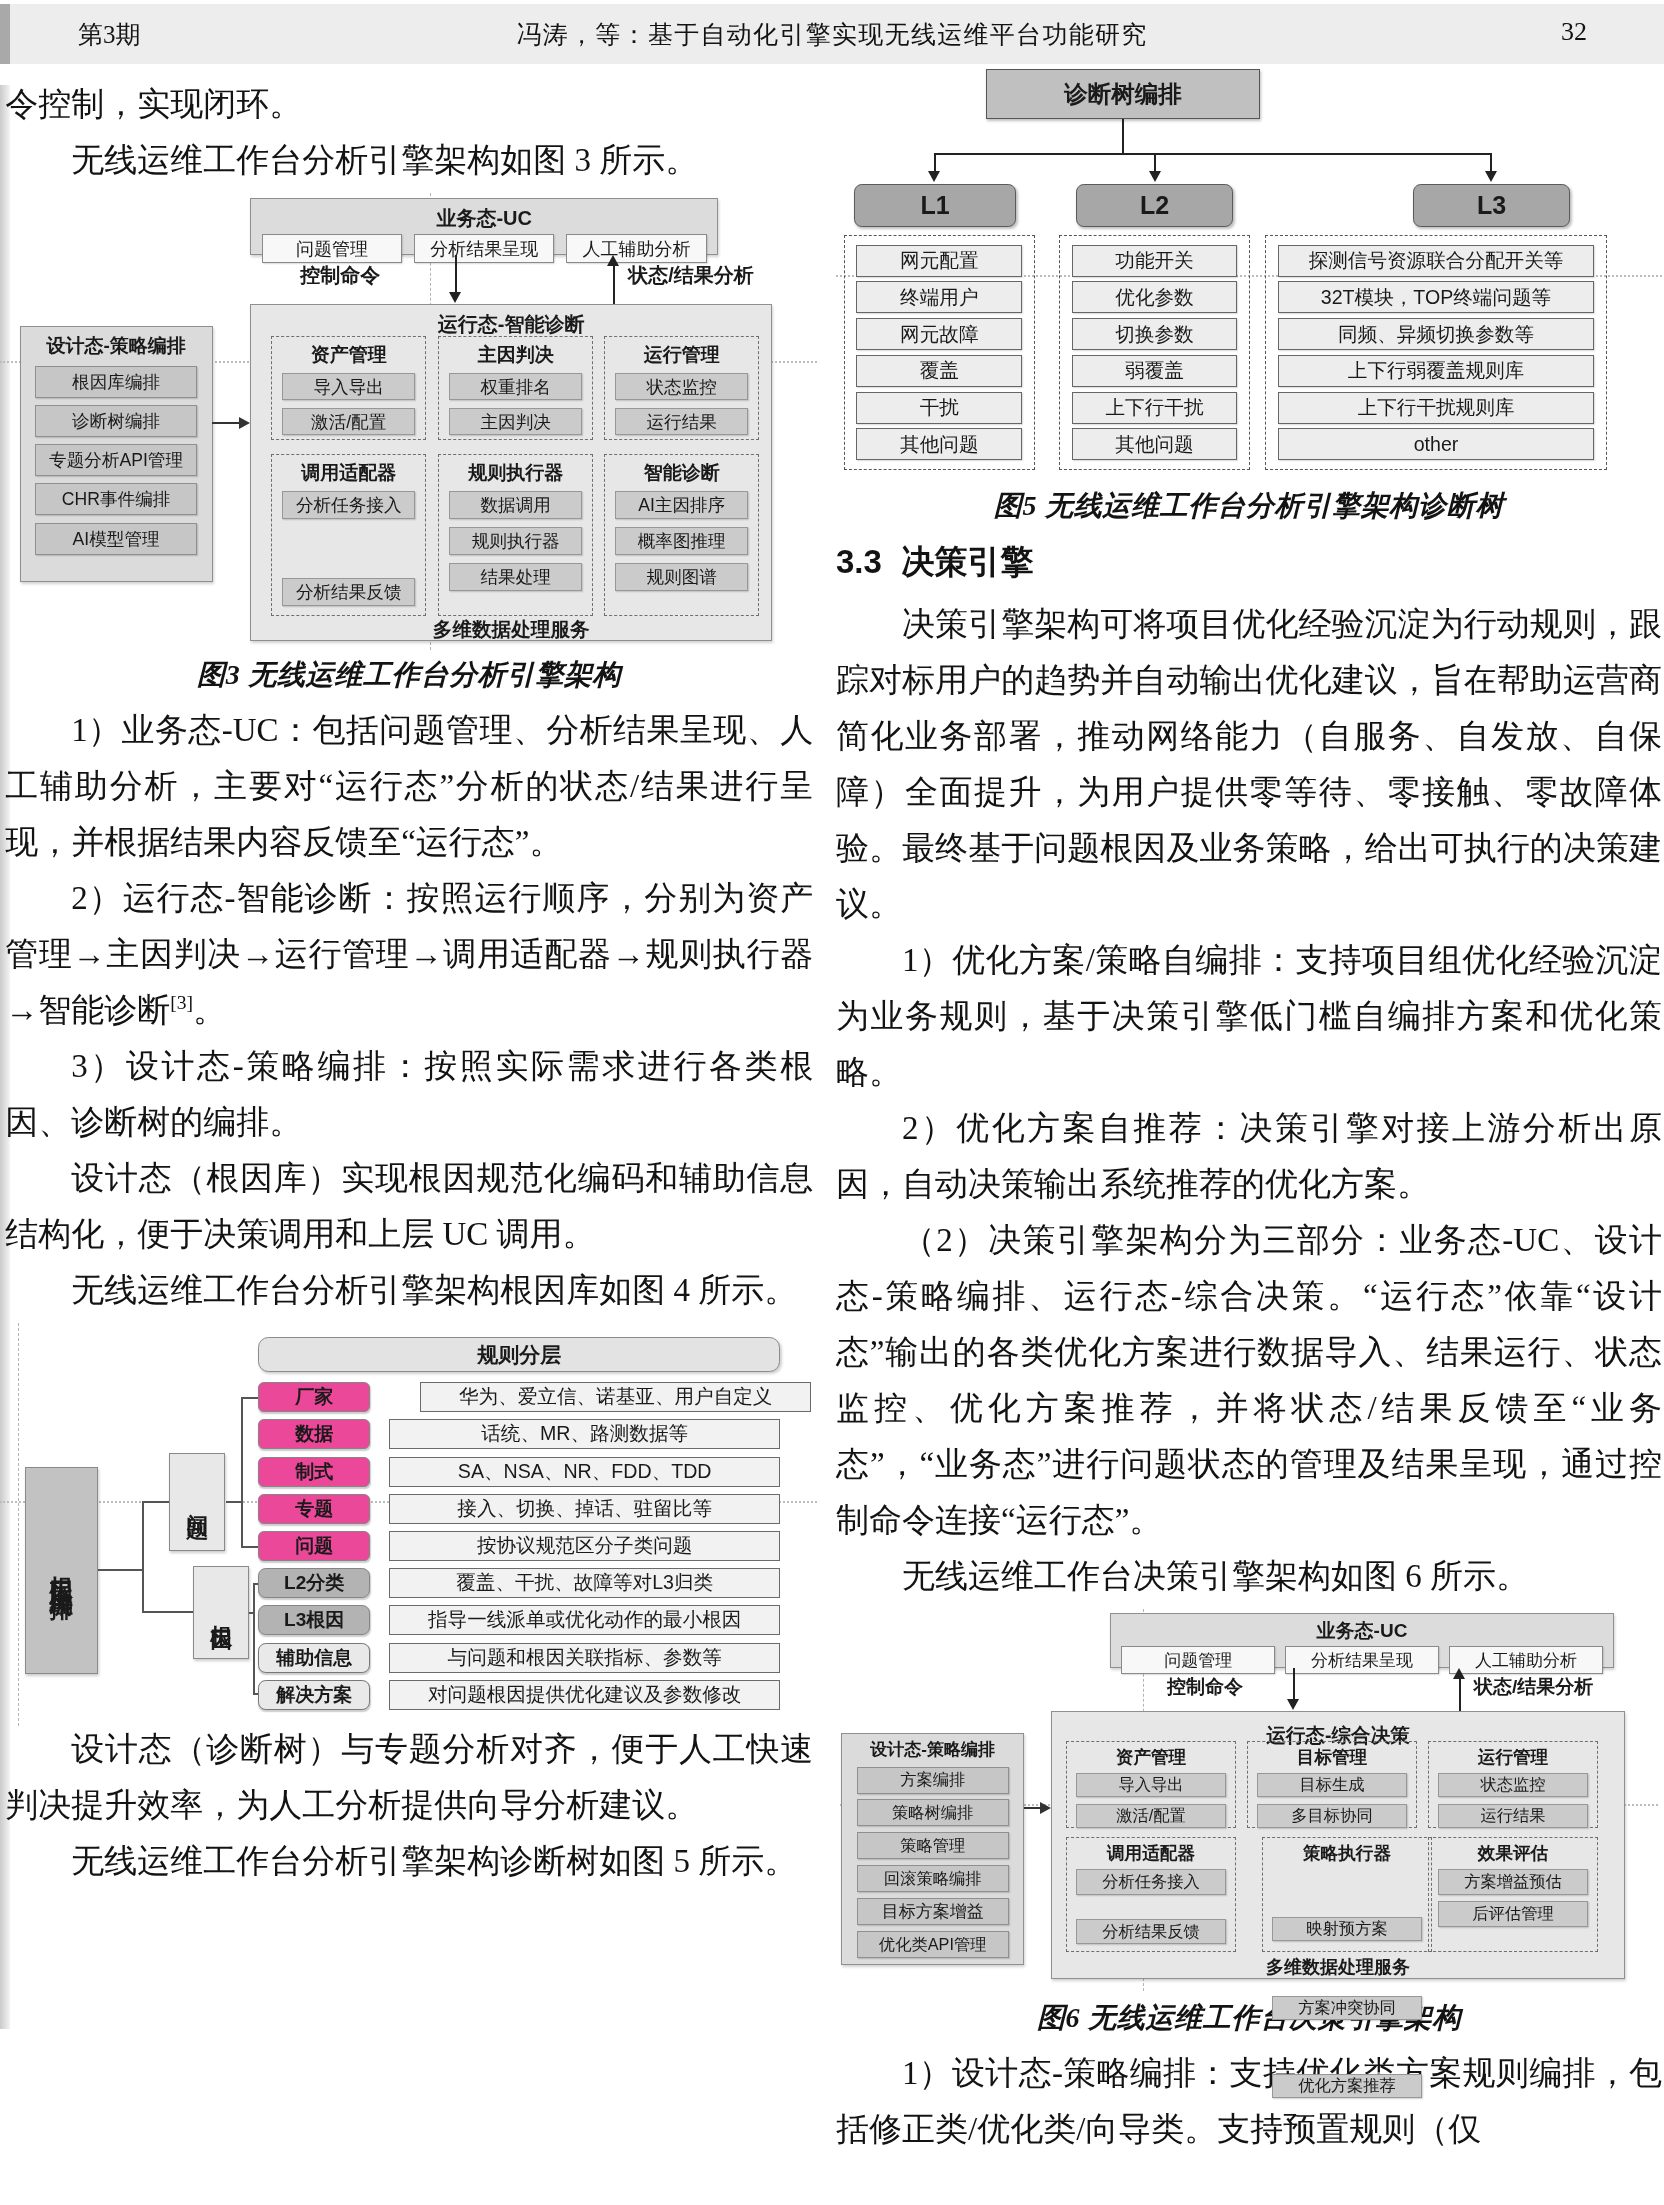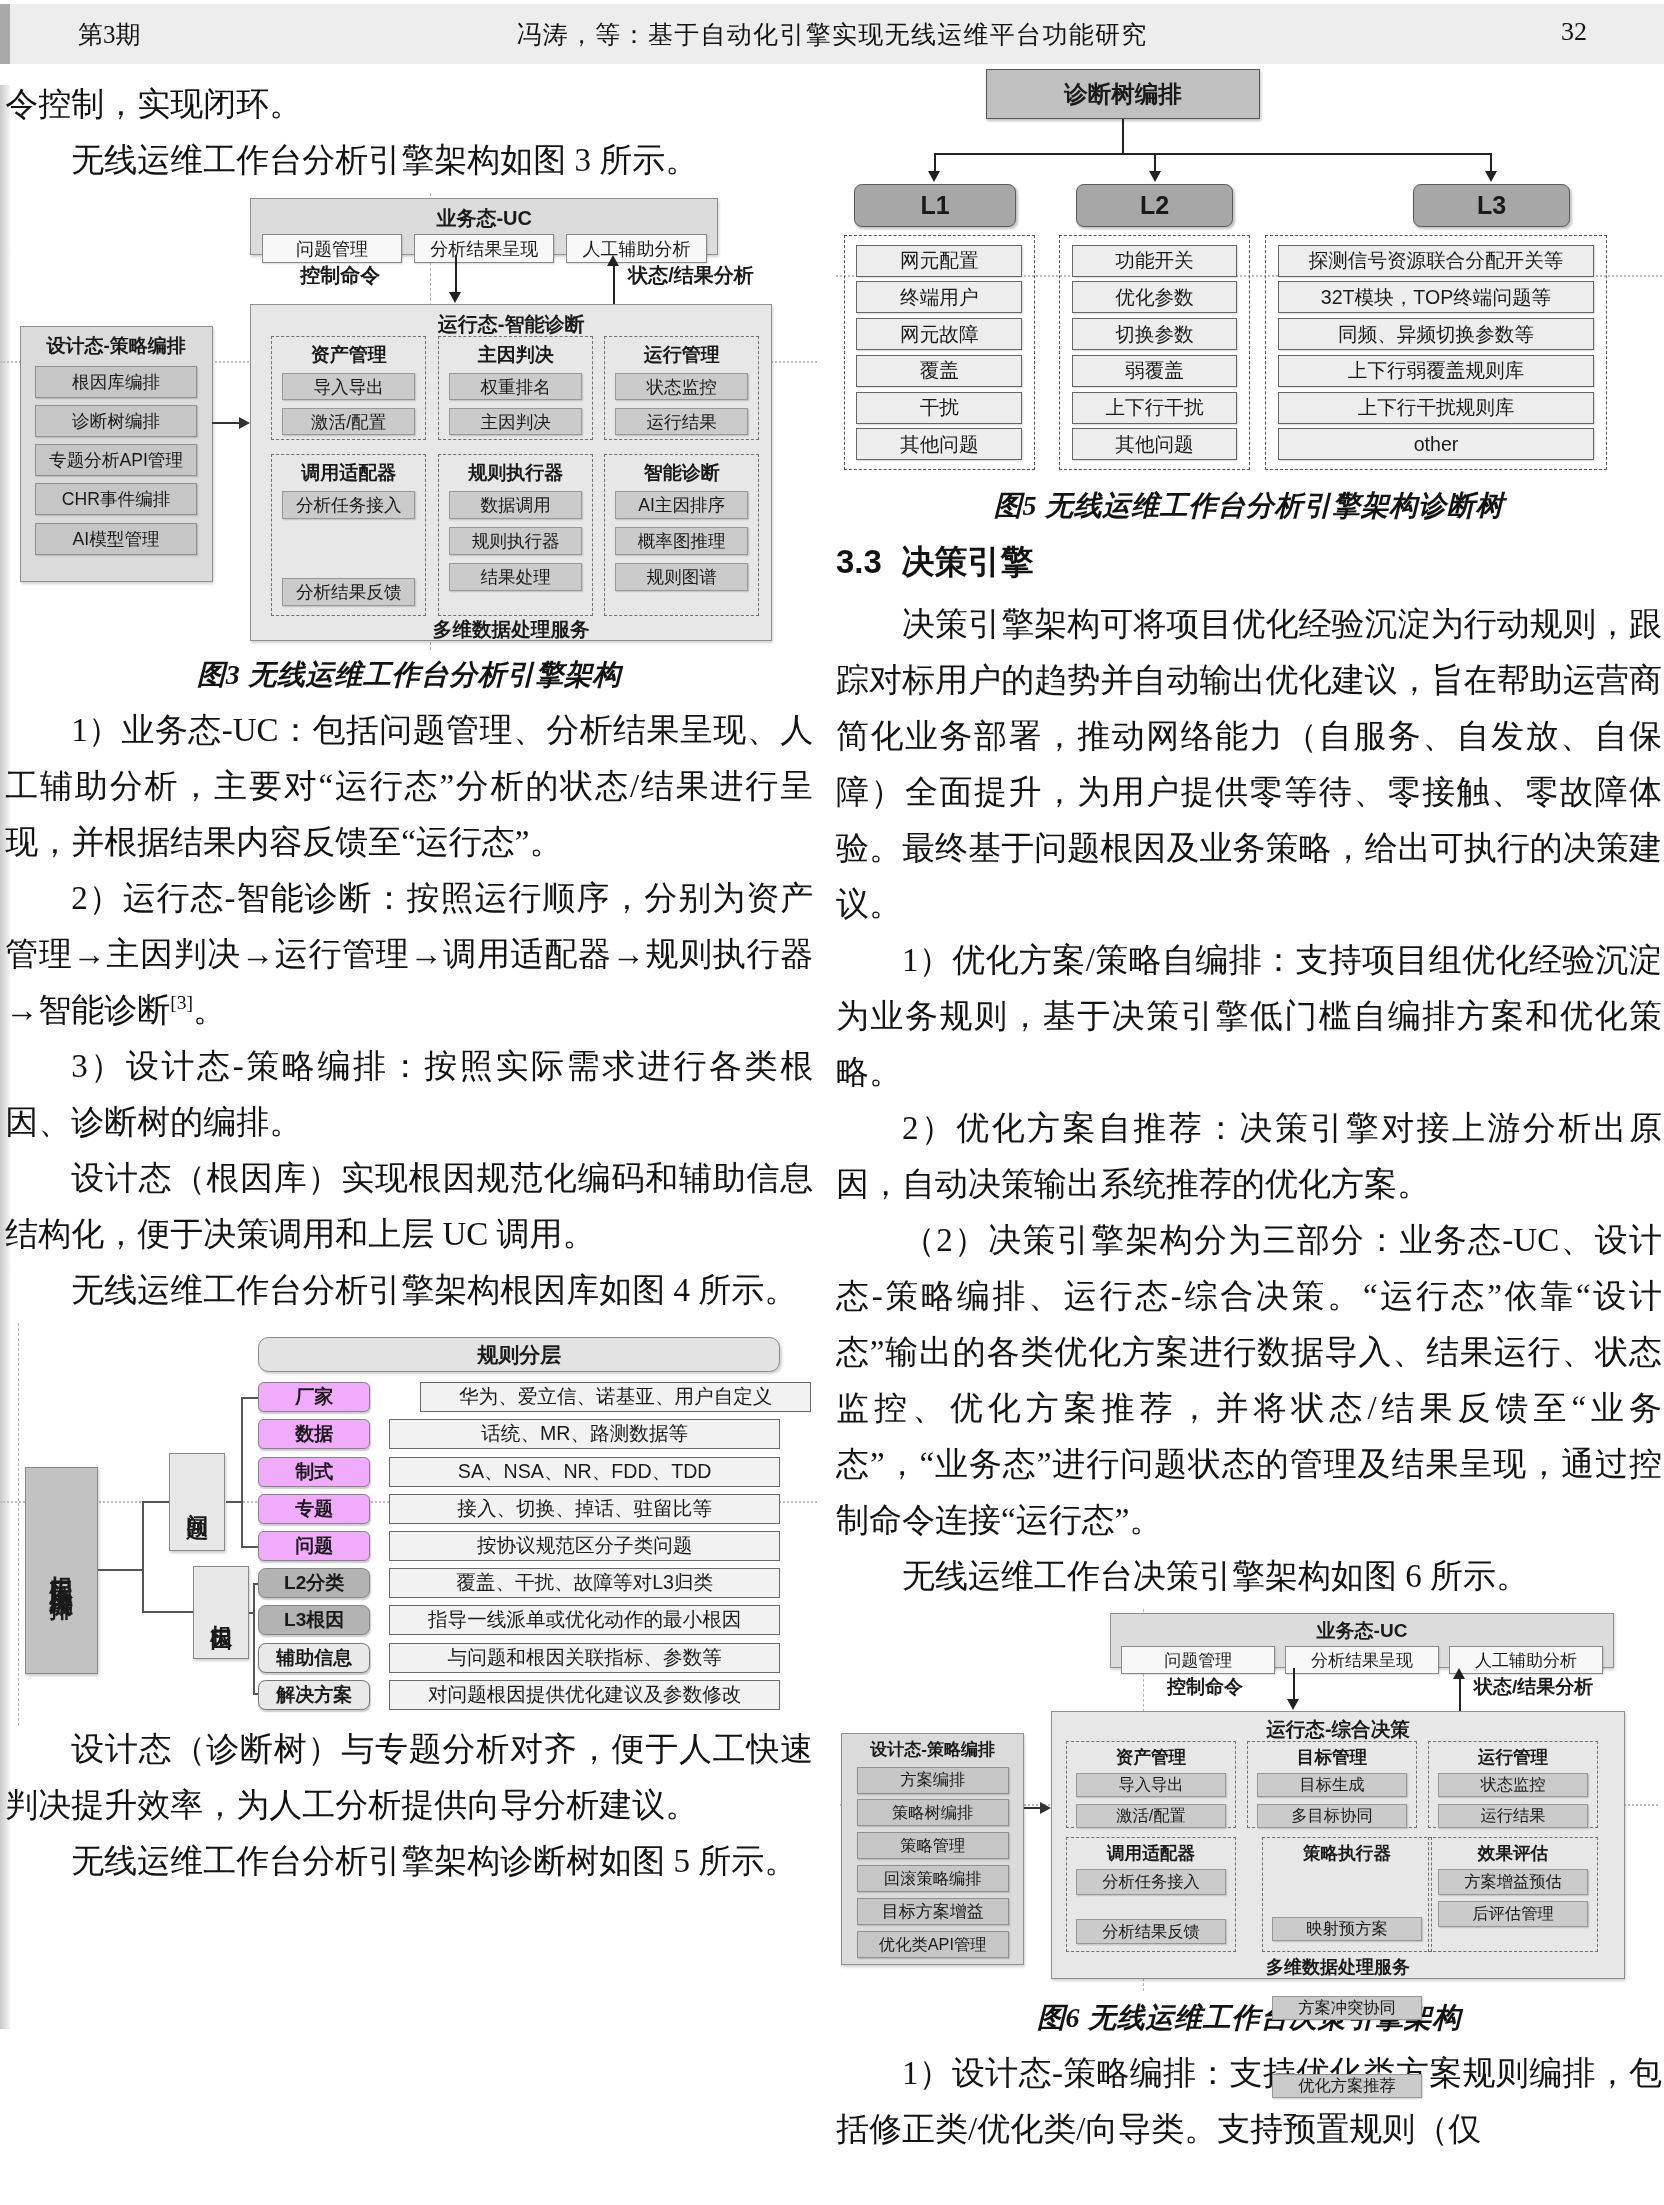--- a/index.html
+++ b/index.html
@@ -51,21 +51,21 @@
   .tri-r{position:absolute;width:0;height:0;border-top:6.5px solid transparent;
          border-bottom:6.5px solid transparent;border-left:11.7px solid #333;}
   .dot-h{position:absolute;border-top:2px dotted #bcbcbc;}
   .dash-v{position:absolute;border-left:1.3px dashed #b4b4b4;}
   
   .rlabel{position:absolute;height:30px;border-radius:5.9px;display:flex;align-items:center;
           justify-content:center;font-size:19px;font-weight:600;border:1.3px solid #858585;
           box-shadow:0.7px 1.3px 1.3px rgba(0,0,0,.2);box-sizing:border-box;}
   .rvalue{position:absolute;height:30px;background:#f2f2f2;border:1.3px solid #6a6a6a;display:flex;
           align-items:center;justify-content:center;font-size:19.6px;box-sizing:border-box;}
-  .dark{background:#f0abfc;}
+  .dark{background:#ec4899;}
   .mid{background:#b3b3b3;border-radius:7.8px;}
   .lite{background:#e9e9e9;border-radius:7.8px;border-color:#777;}
   .vtext{writing-mode:vertical-rl;text-orientation:upright;display:flex;align-items:center;
          justify-content:center;font-weight:bold;letter-spacing:5.2px;}
   
   .rootbox{position:absolute;background:#c0c0c0;border:1.3px solid #555;display:flex;align-items:center;
            justify-content:center;font-size:23.5px;font-weight:bold;box-sizing:border-box;box-shadow:1.3px 2px 2.6px rgba(0,0,0,.25);}
   .lvl{position:absolute;height:43px;background:#a7a7a7;border:1.3px solid #5a5a5a;border-radius:7.8px;
        display:flex;align-items:center;justify-content:center;font-size:25px;font-weight:bold;
        box-sizing:border-box;box-shadow:1.3px 2px 2.6px rgba(0,0,0,.25);}
@@ -289,21 +289,21 @@
       </div>
 
       <div class="lbl" style="left:331px;top:61px;font-size:19px;">控制命令</div>
       <div class="arrow-v" style="left:457px;top:55px;height:33px;"></div>
       <div class="tri-d" style="left:451px;top:86px;"></div>
       <div class="arrow-v" style="left:623px;top:65px;height:33px;"></div>
       <div class="tri-u" style="left:617px;top:55px;"></div>
       <div class="lbl" style="left:638px;top:61px;font-size:19px;">状态/结果分析</div>
 
       <div class="bx panel" style="left:215px;top:98px;width:574px;height:268px;background:#e7e7e7;">
-        <div class="panel-t" style="font-size:19.6px;padding-top:4px;">运行态-综合决策</div>
+        <div class="panel-t" style="font-size:19.6px;padding-top:10px;">运行态-综合决策</div>
       </div>
 
       <div class="bx grp" style="left:230px;top:128px;width:170px;height:87px;">
         <div class="grp-t" style="font-size:17.6px;padding:3.3px 0 0.7px;">资产管理</div>
         <div class="gibox" style="height:23.5px;font-size:16.3px;margin:3.3px 9px;">导入导出</div>
         <div class="gibox" style="height:23.5px;font-size:16.3px;margin:3.3px 9px;">激活/配置</div>
       </div>
       <div class="bx grp" style="left:411px;top:128px;width:170px;height:87px;">
         <div class="grp-t" style="font-size:17.6px;padding:3.3px 0 0.7px;">目标管理</div>
         <div class="gibox" style="height:23.5px;font-size:16.3px;margin:3.3px 9px;">目标生成</div>

